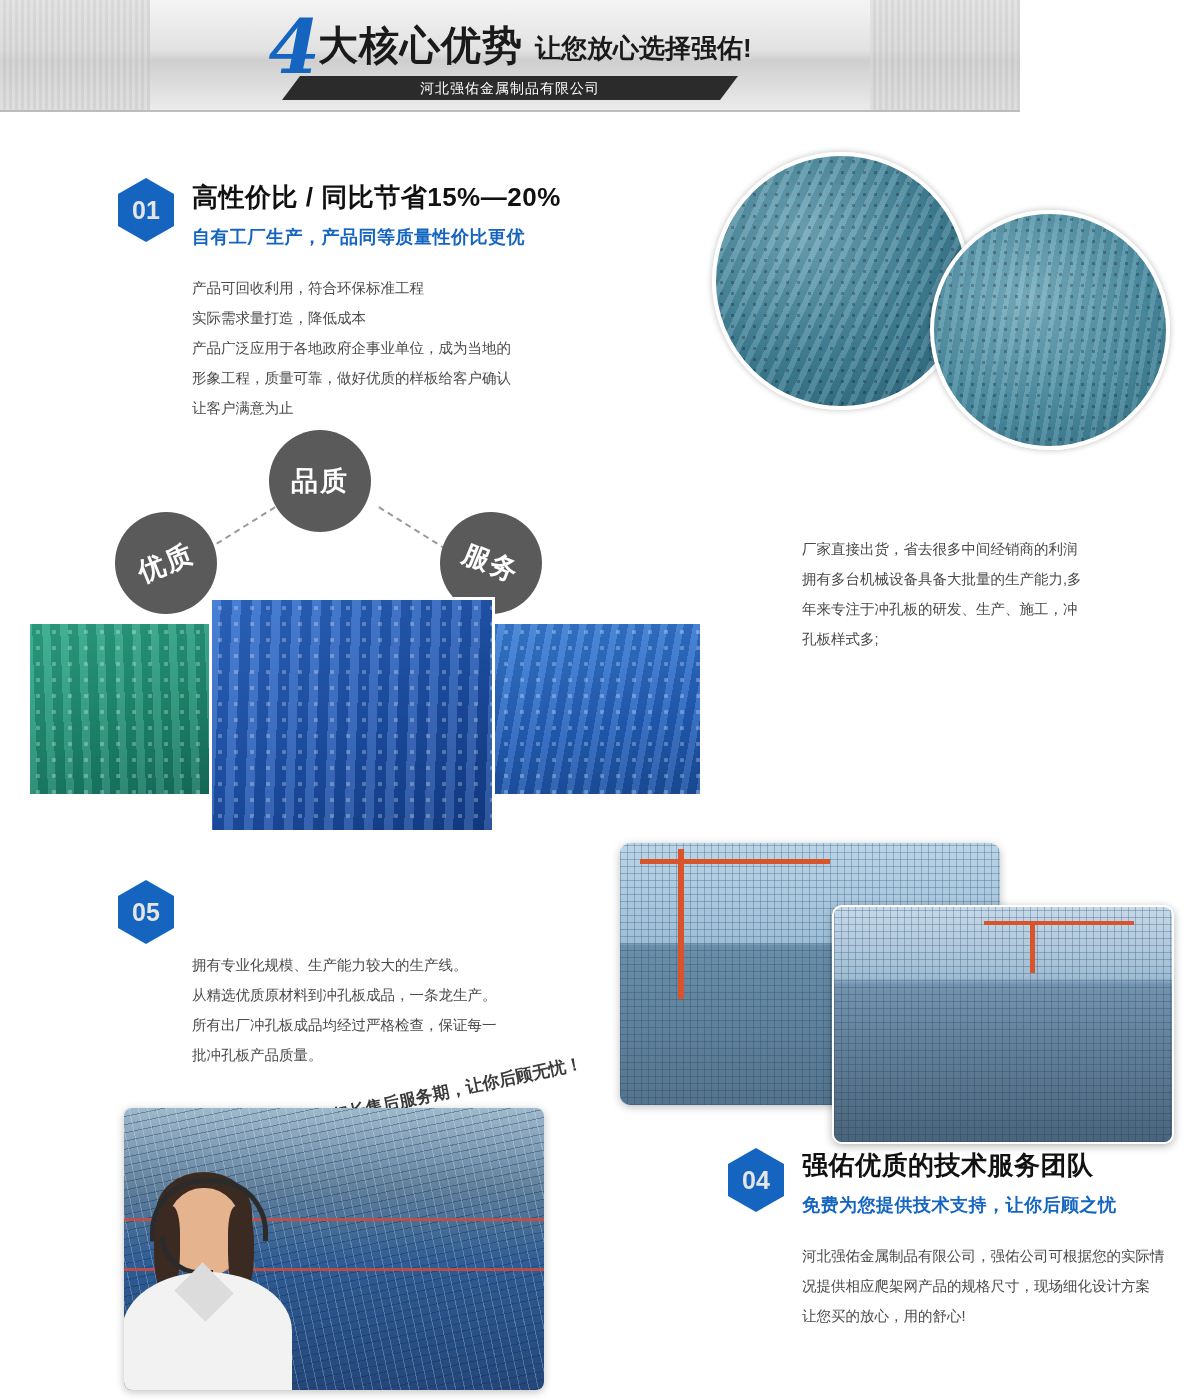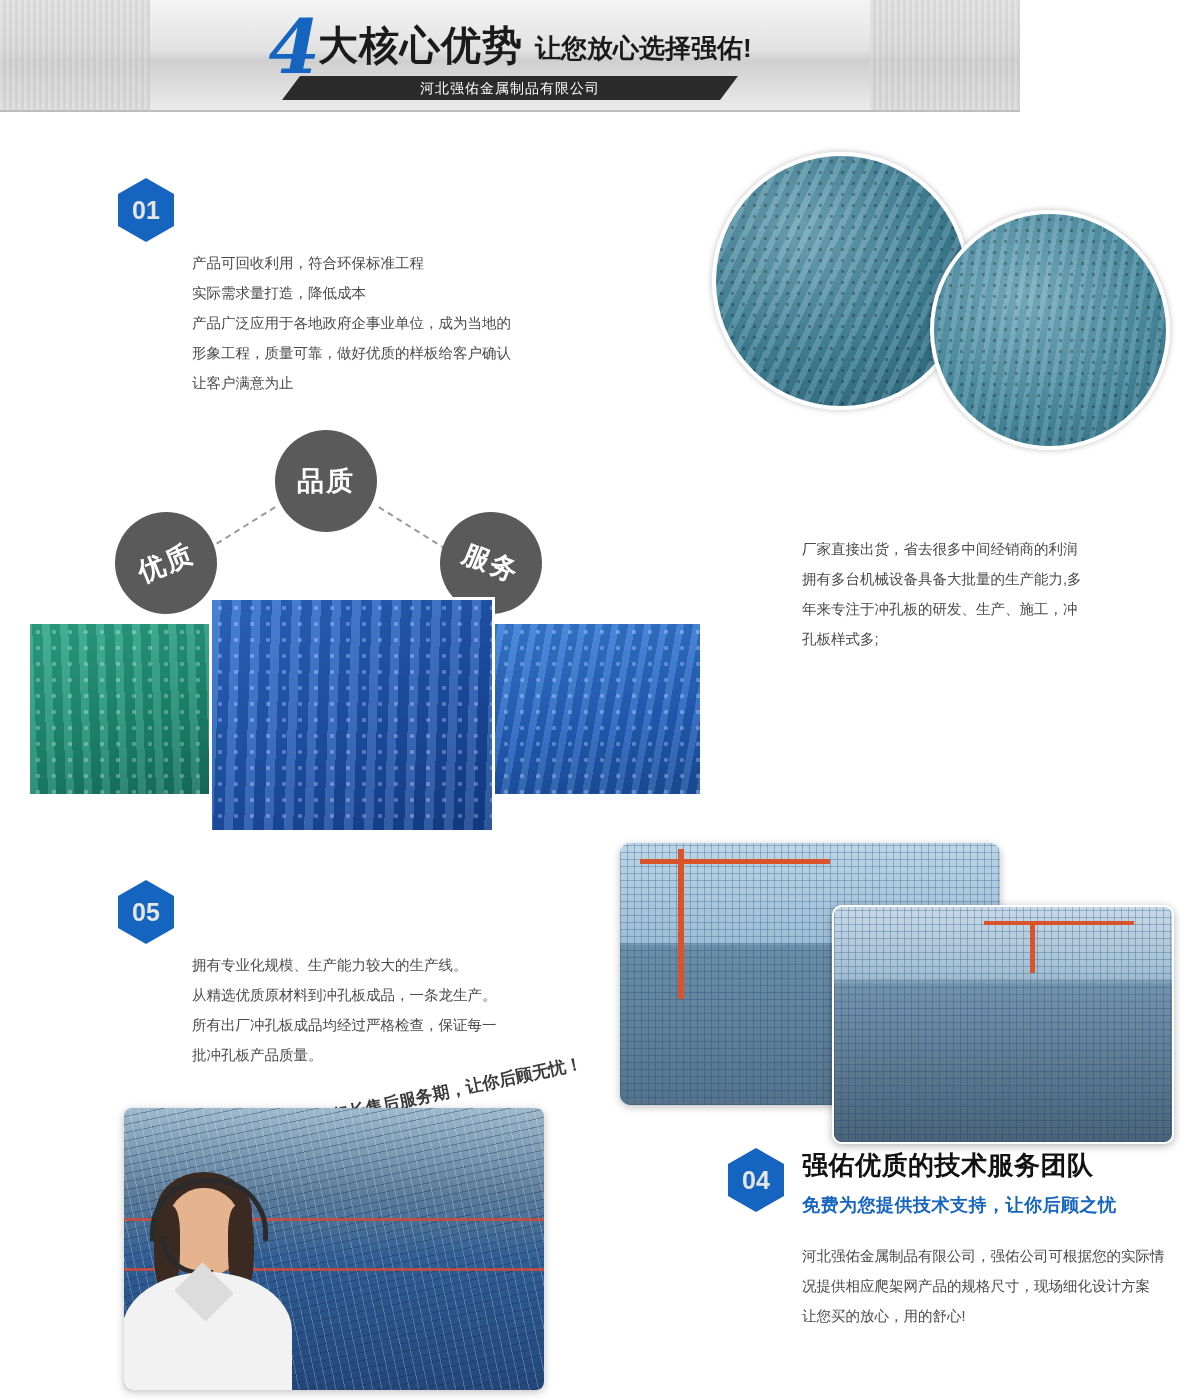--- a/index.html
+++ b/index.html
@@ -183,21 +183,21 @@
     position: absolute;
     border-radius: 50%;
     background: #5a5a5a;
     color: #ffffff;
     display: flex;
     align-items: center;
     justify-content: center;
     font-weight: bold;
     letter-spacing: 2px;
   }
-  .b-top { left: 165px; top: 0px; width: 102px; height: 102px; font-size: 27px; }
+  .b-top { left: 159px; top: 0px; width: 102px; height: 102px; font-size: 27px; }
   .b-left { left: 5px; top: 82px; width: 102px; height: 102px; font-size: 27px; transform: rotate(-22deg); }
   .b-right { left: 330px; top: 82px; width: 102px; height: 102px; font-size: 27px; transform: rotate(22deg); }
   .dash {
     position: absolute;
     border-top: 2px dashed #9a9a9a;
     width: 90px;
   }
   .dash-l { left: 82px; top: 100px; transform: rotate(-32deg); }
   .dash-r { left: 262px; top: 100px; transform: rotate(32deg); }
 
@@ -347,20 +347,24 @@
   <div class="header-title">
     <span class="big-four">4</span><span class="head-main">大核心优势</span><span class="head-sub">让您放心选择强佑!</span>
   </div>
   <div class="company-bar">河北强佑金属制品有限公司</div>
 </div>
 
 <div class="s1-text">
   <div class="s1-head">
     <div class="badge">
       <div class="hex">01</div>
+    </div>
+    <div class="texts">
+      <div class="sec-title">高性价比 / 同比节省15%—20%</div>
+      <div class="sec-subtitle">自有工厂生产，产品同等质量性价比更优</div>
     </div>
   </div>
   <div class="sec-body s1-body">
     <div>产品可回收利用，符合环保标准工程</div>
     <div>实际需求量打造，降低成本</div>
     <div>产品广泛应用于各地政府企事业单位，成为当地的</div>
     <div>形象工程，质量可靠，做好优质的样板给客户确认</div>
     <div>让客户满意为止</div>
   </div>
 </div>

